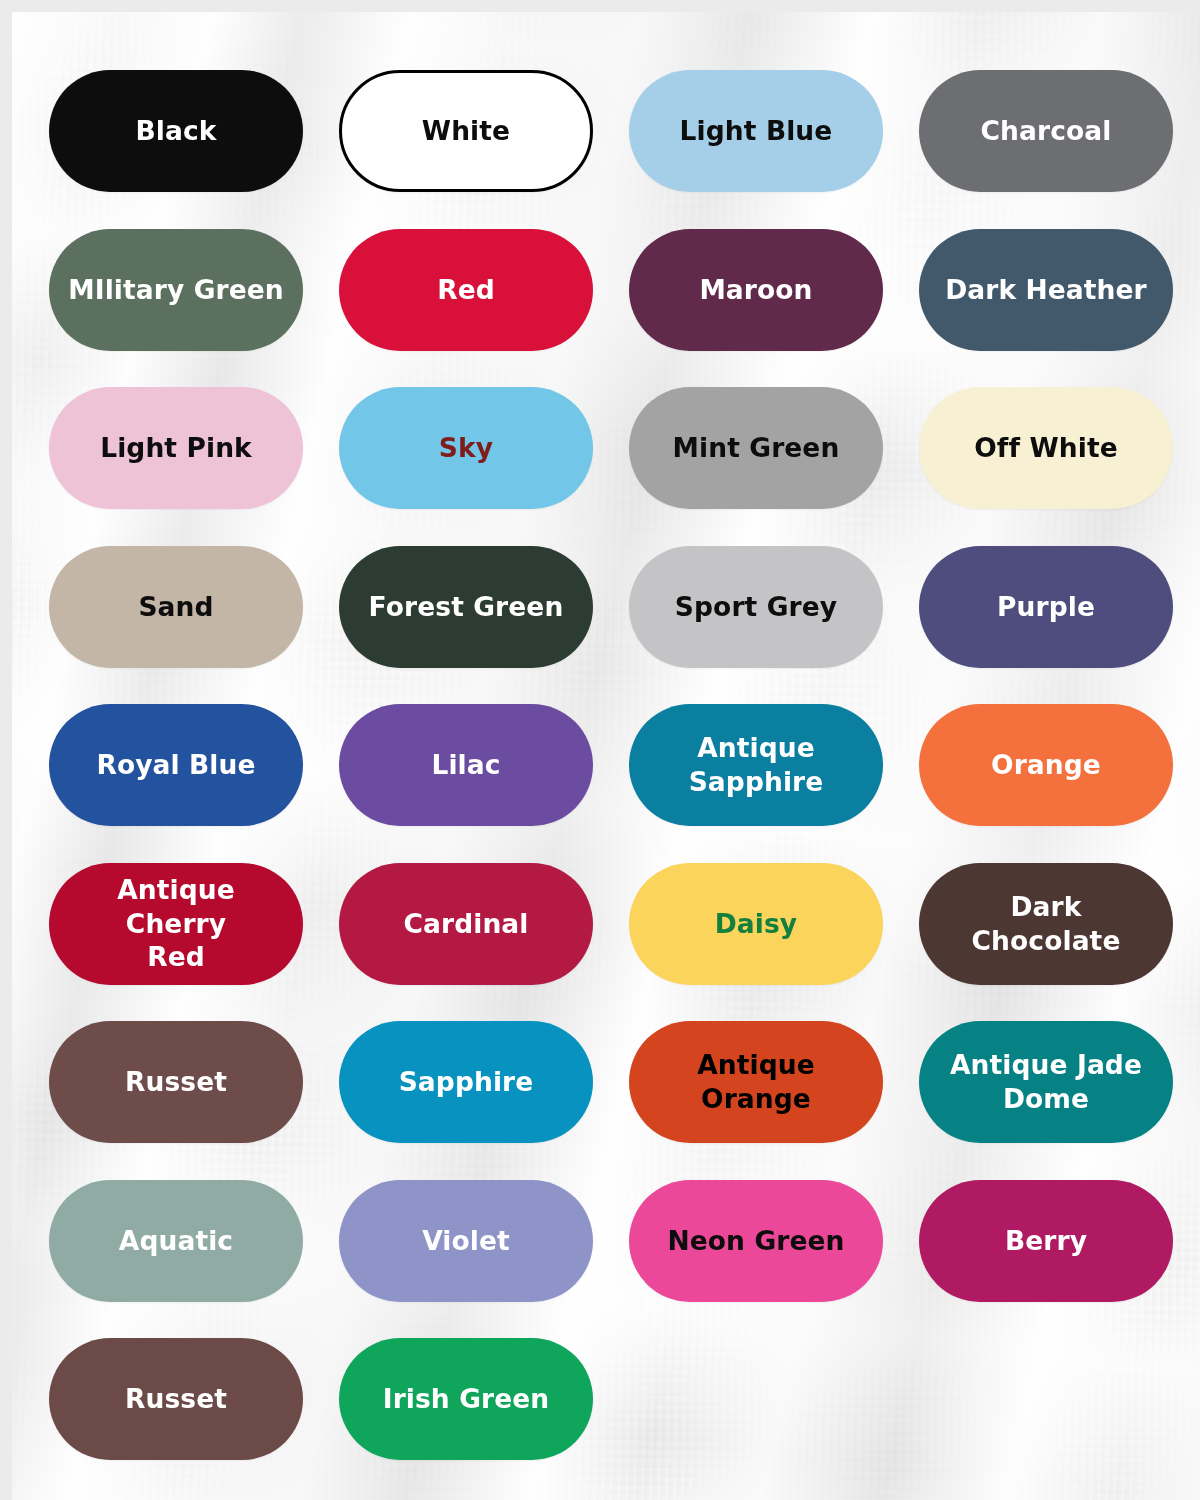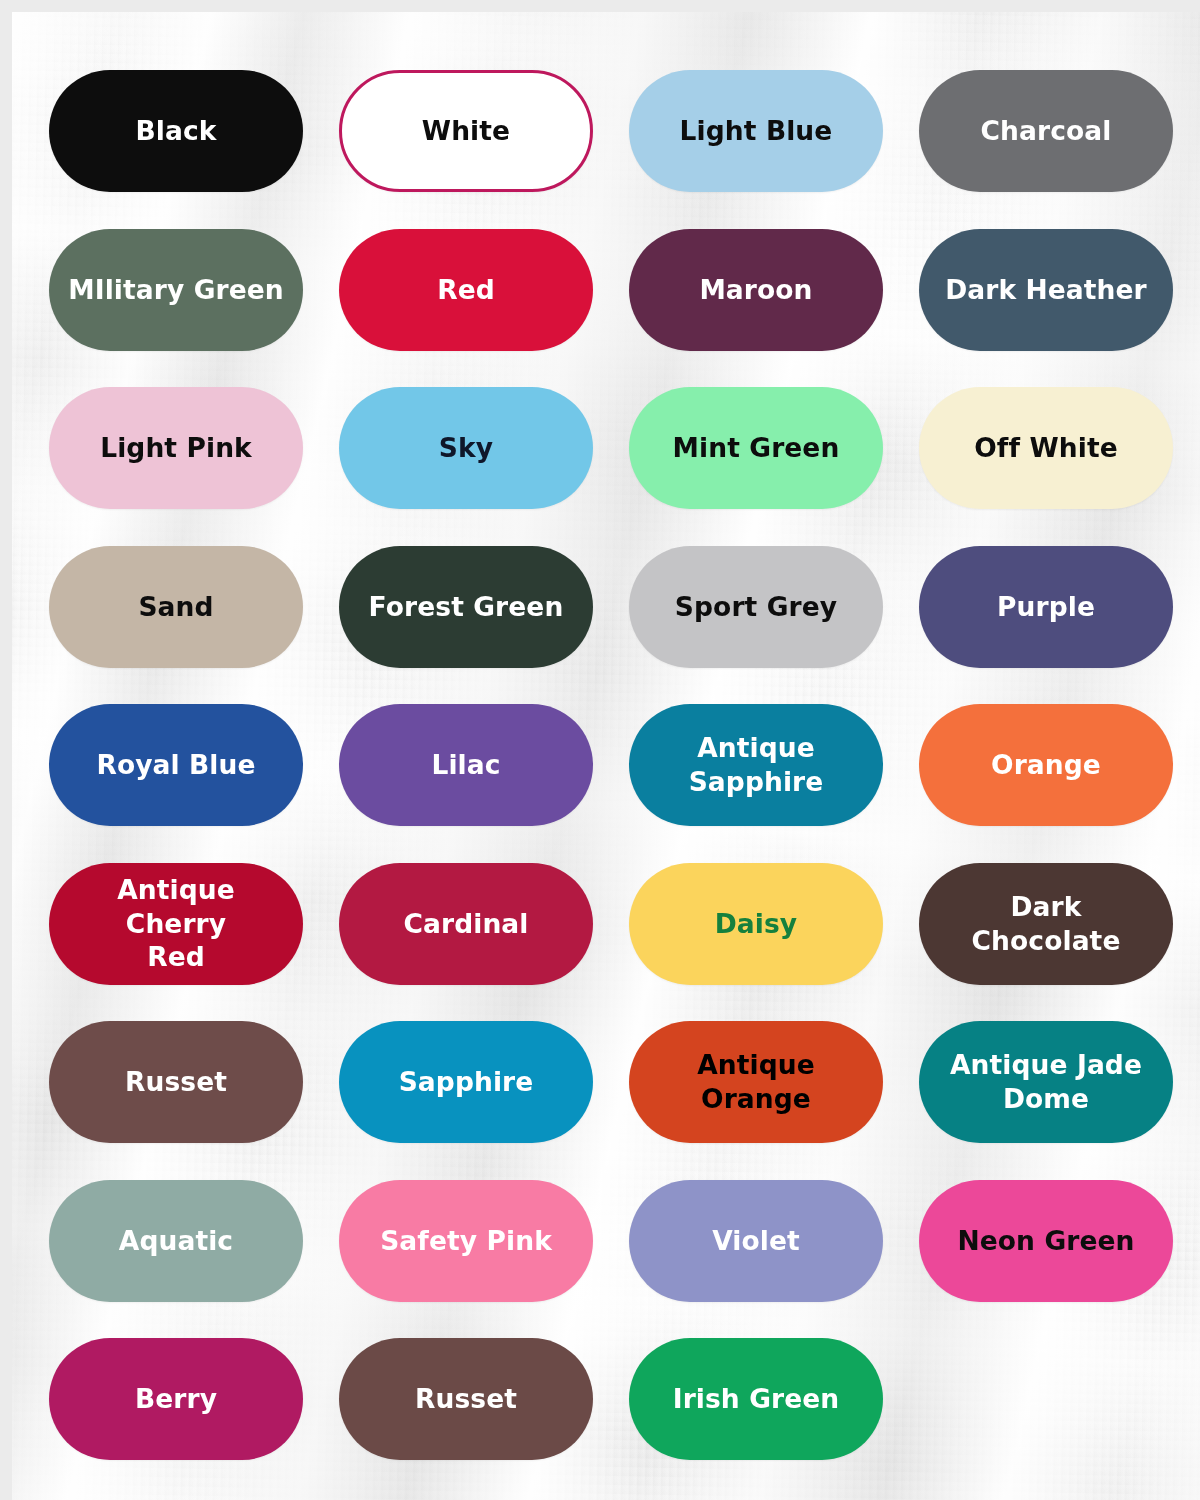--- a/index.html
+++ b/index.html
@@ -52,40 +52,40 @@
     padding: 6px 16px;
     font-size: 26.5px;
     font-weight: 700;
     letter-spacing: 0.1px;
     line-height: 1.28;
     white-space: pre-line;
     box-shadow: 0 1px 2px rgba(0,0,0,0.05);
   }
 
   .swatch.outlined {
-    border: 3px solid #be185d;
+    border: 3px solid #000000;
   }
 </style>
 </head>
 <body>
 
 <div id="backdrop"></div>
 
 <div id="swatch-grid">
     <div class="swatch" style="background-color: rgb(13, 13, 13); color: rgb(255, 255, 255);">Black</div>
     <div class="swatch outlined" style="background-color: rgb(255, 255, 255); color: rgb(13, 13, 13);">White</div>
     <div class="swatch" style="background-color: rgb(165, 207, 232); color: rgb(13, 13, 13);">Light Blue</div>
     <div class="swatch" style="background-color: rgb(109, 110, 113); color: rgb(255, 255, 255);">Charcoal</div>
     <div class="swatch" style="background-color: rgb(92, 112, 96); color: rgb(255, 255, 255);">MIlitary Green</div>
     <div class="swatch" style="background-color: rgb(217, 16, 58); color: rgb(255, 255, 255);">Red</div>
     <div class="swatch" style="background-color: rgb(97, 41, 74); color: rgb(255, 255, 255);">Maroon</div>
     <div class="swatch" style="background-color: rgb(65, 89, 107); color: rgb(255, 255, 255);">Dark Heather</div>
     <div class="swatch" style="background-color: rgb(238, 195, 214); color: rgb(13, 13, 13);">Light Pink</div>
-    <div class="swatch" style="background-color: rgb(114, 199, 232); color: #0f172a;">Sky</div>
-    <div class="swatch" style="background-color: #86efac; color: rgb(13, 13, 13);">Mint Green</div>
+    <div class="swatch" style="background-color: rgb(114, 199, 232); color: #7f1d1d;">Sky</div>
+    <div class="swatch" style="background-color: #a3a3a3; color: rgb(13, 13, 13);">Mint Green</div>
     <div class="swatch" style="background-color: rgb(247, 240, 210); color: rgb(13, 13, 13);">Off White</div>
     <div class="swatch" style="background-color: rgb(196, 182, 166); color: rgb(13, 13, 13);">Sand</div>
     <div class="swatch" style="background-color: rgb(44, 60, 51); color: rgb(255, 255, 255);">Forest Green</div>
     <div class="swatch" style="background-color: rgb(196, 196, 198); color: rgb(13, 13, 13);">Sport Grey</div>
     <div class="swatch" style="background-color: rgb(78, 77, 126); color: rgb(255, 255, 255);">Purple</div>
     <div class="swatch" style="background-color: rgb(35, 82, 158); color: rgb(255, 255, 255);">Royal Blue</div>
     <div class="swatch" style="background-color: rgb(107, 76, 160); color: rgb(255, 255, 255);">Lilac</div>
     <div class="swatch" style="background-color: rgb(10, 127, 159); color: rgb(255, 255, 255);">Antique
 Sapphire</div>
     <div class="swatch" style="background-color: rgb(244, 112, 60); color: rgb(255, 255, 255);">Orange</div>
@@ -93,19 +93,18 @@
 Red</div>
     <div class="swatch" style="background-color: rgb(179, 25, 66); color: rgb(255, 255, 255);">Cardinal</div>
     <div class="swatch" style="background-color: rgb(251, 212, 92); color: #15803d;">Daisy</div>
     <div class="swatch" style="background-color: rgb(76, 55, 51); color: rgb(255, 255, 255);">Dark Chocolate</div>
     <div class="swatch" style="background-color: rgb(110, 76, 74); color: rgb(255, 255, 255);">Russet</div>
     <div class="swatch" style="background-color: rgb(8, 146, 191); color: rgb(255, 255, 255);">Sapphire</div>
     <div class="swatch" style="background-color: rgb(212, 68, 31); color: #000000;">Antique Orange</div>
     <div class="swatch" style="background-color: rgb(6, 129, 132); color: rgb(255, 255, 255);">Antique Jade
 Dome</div>
     <div class="swatch" style="background-color: rgb(143, 171, 164); color: rgb(255, 255, 255);">Aquatic</div>
-    <div class="swatch" style="background-color: rgb(248, 123, 164); color: rgb(255, 255, 255);">Safety Pink</div>
     <div class="swatch" style="background-color: rgb(142, 147, 200); color: rgb(255, 255, 255);">Violet</div>
     <div class="swatch" style="background-color: #ec4899; color: rgb(13, 13, 13);">Neon Green</div>
     <div class="swatch" style="background-color: rgb(176, 26, 98); color: rgb(255, 255, 255);">Berry</div>
     <div class="swatch" style="background-color: rgb(107, 74, 71); color: rgb(255, 255, 255);">Russet</div>
     <div class="swatch" style="background-color: rgb(15, 166, 92); color: rgb(255, 255, 255);">Irish Green</div>
   </div>
 
 </body></html>

